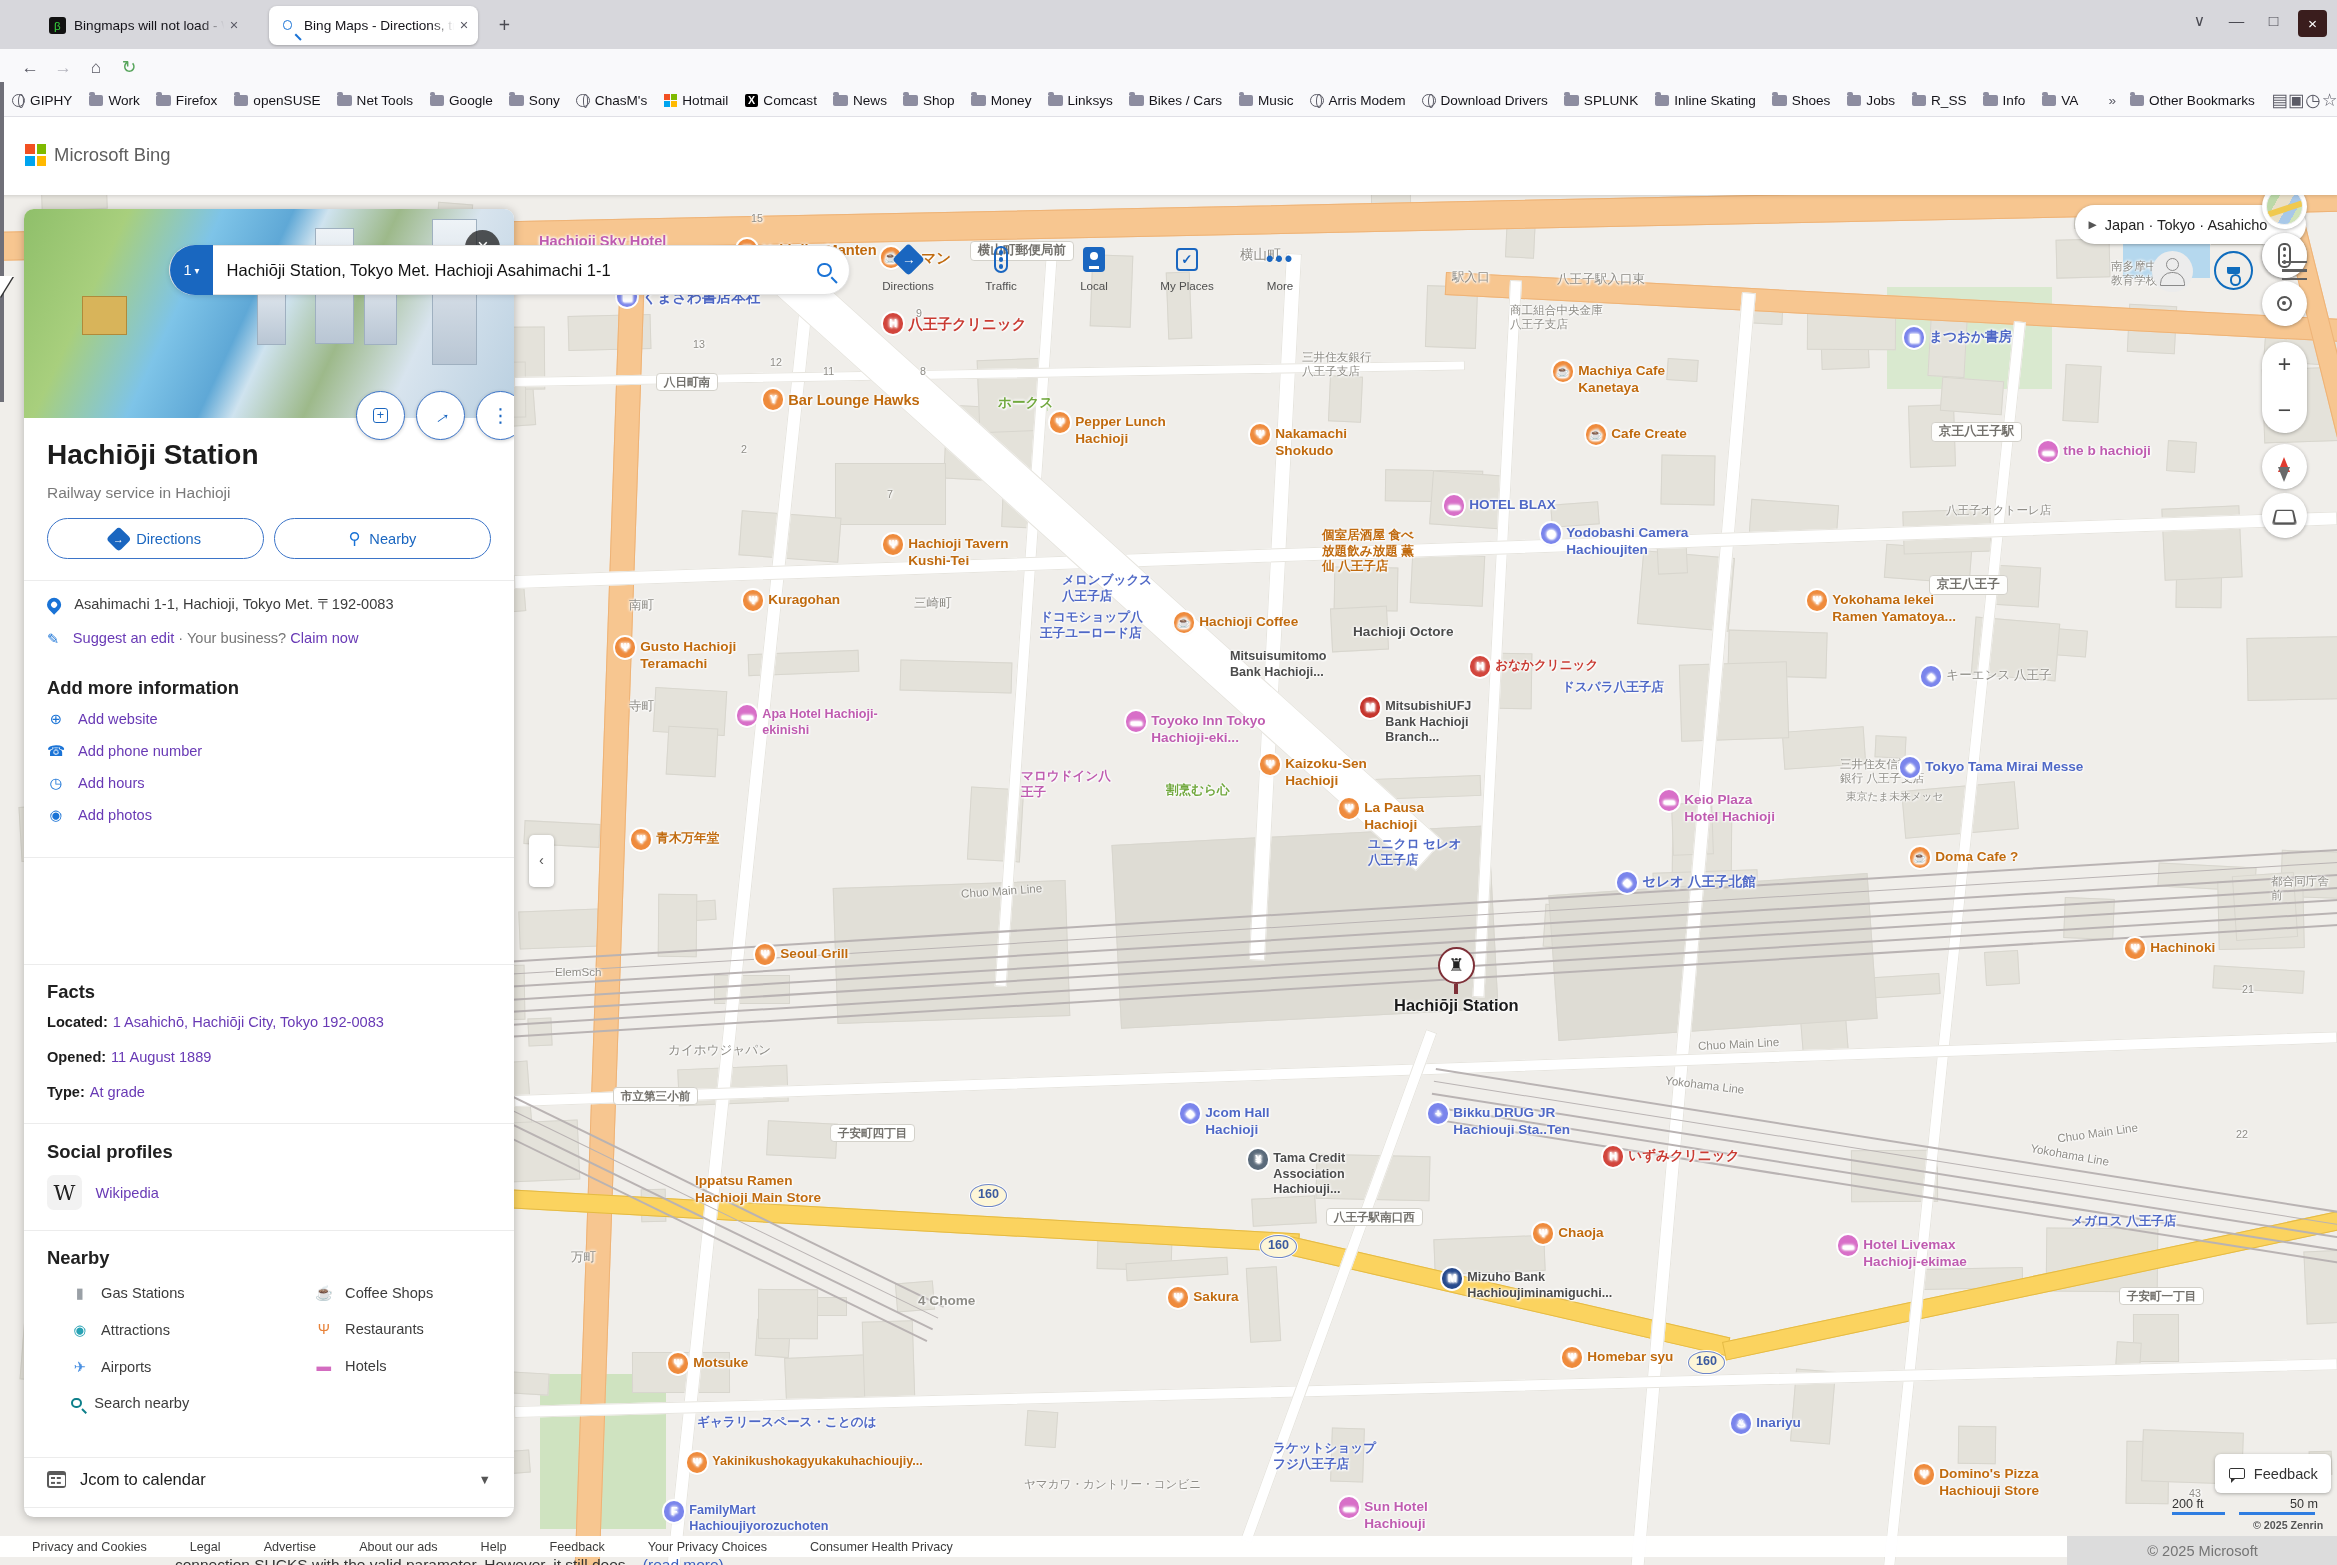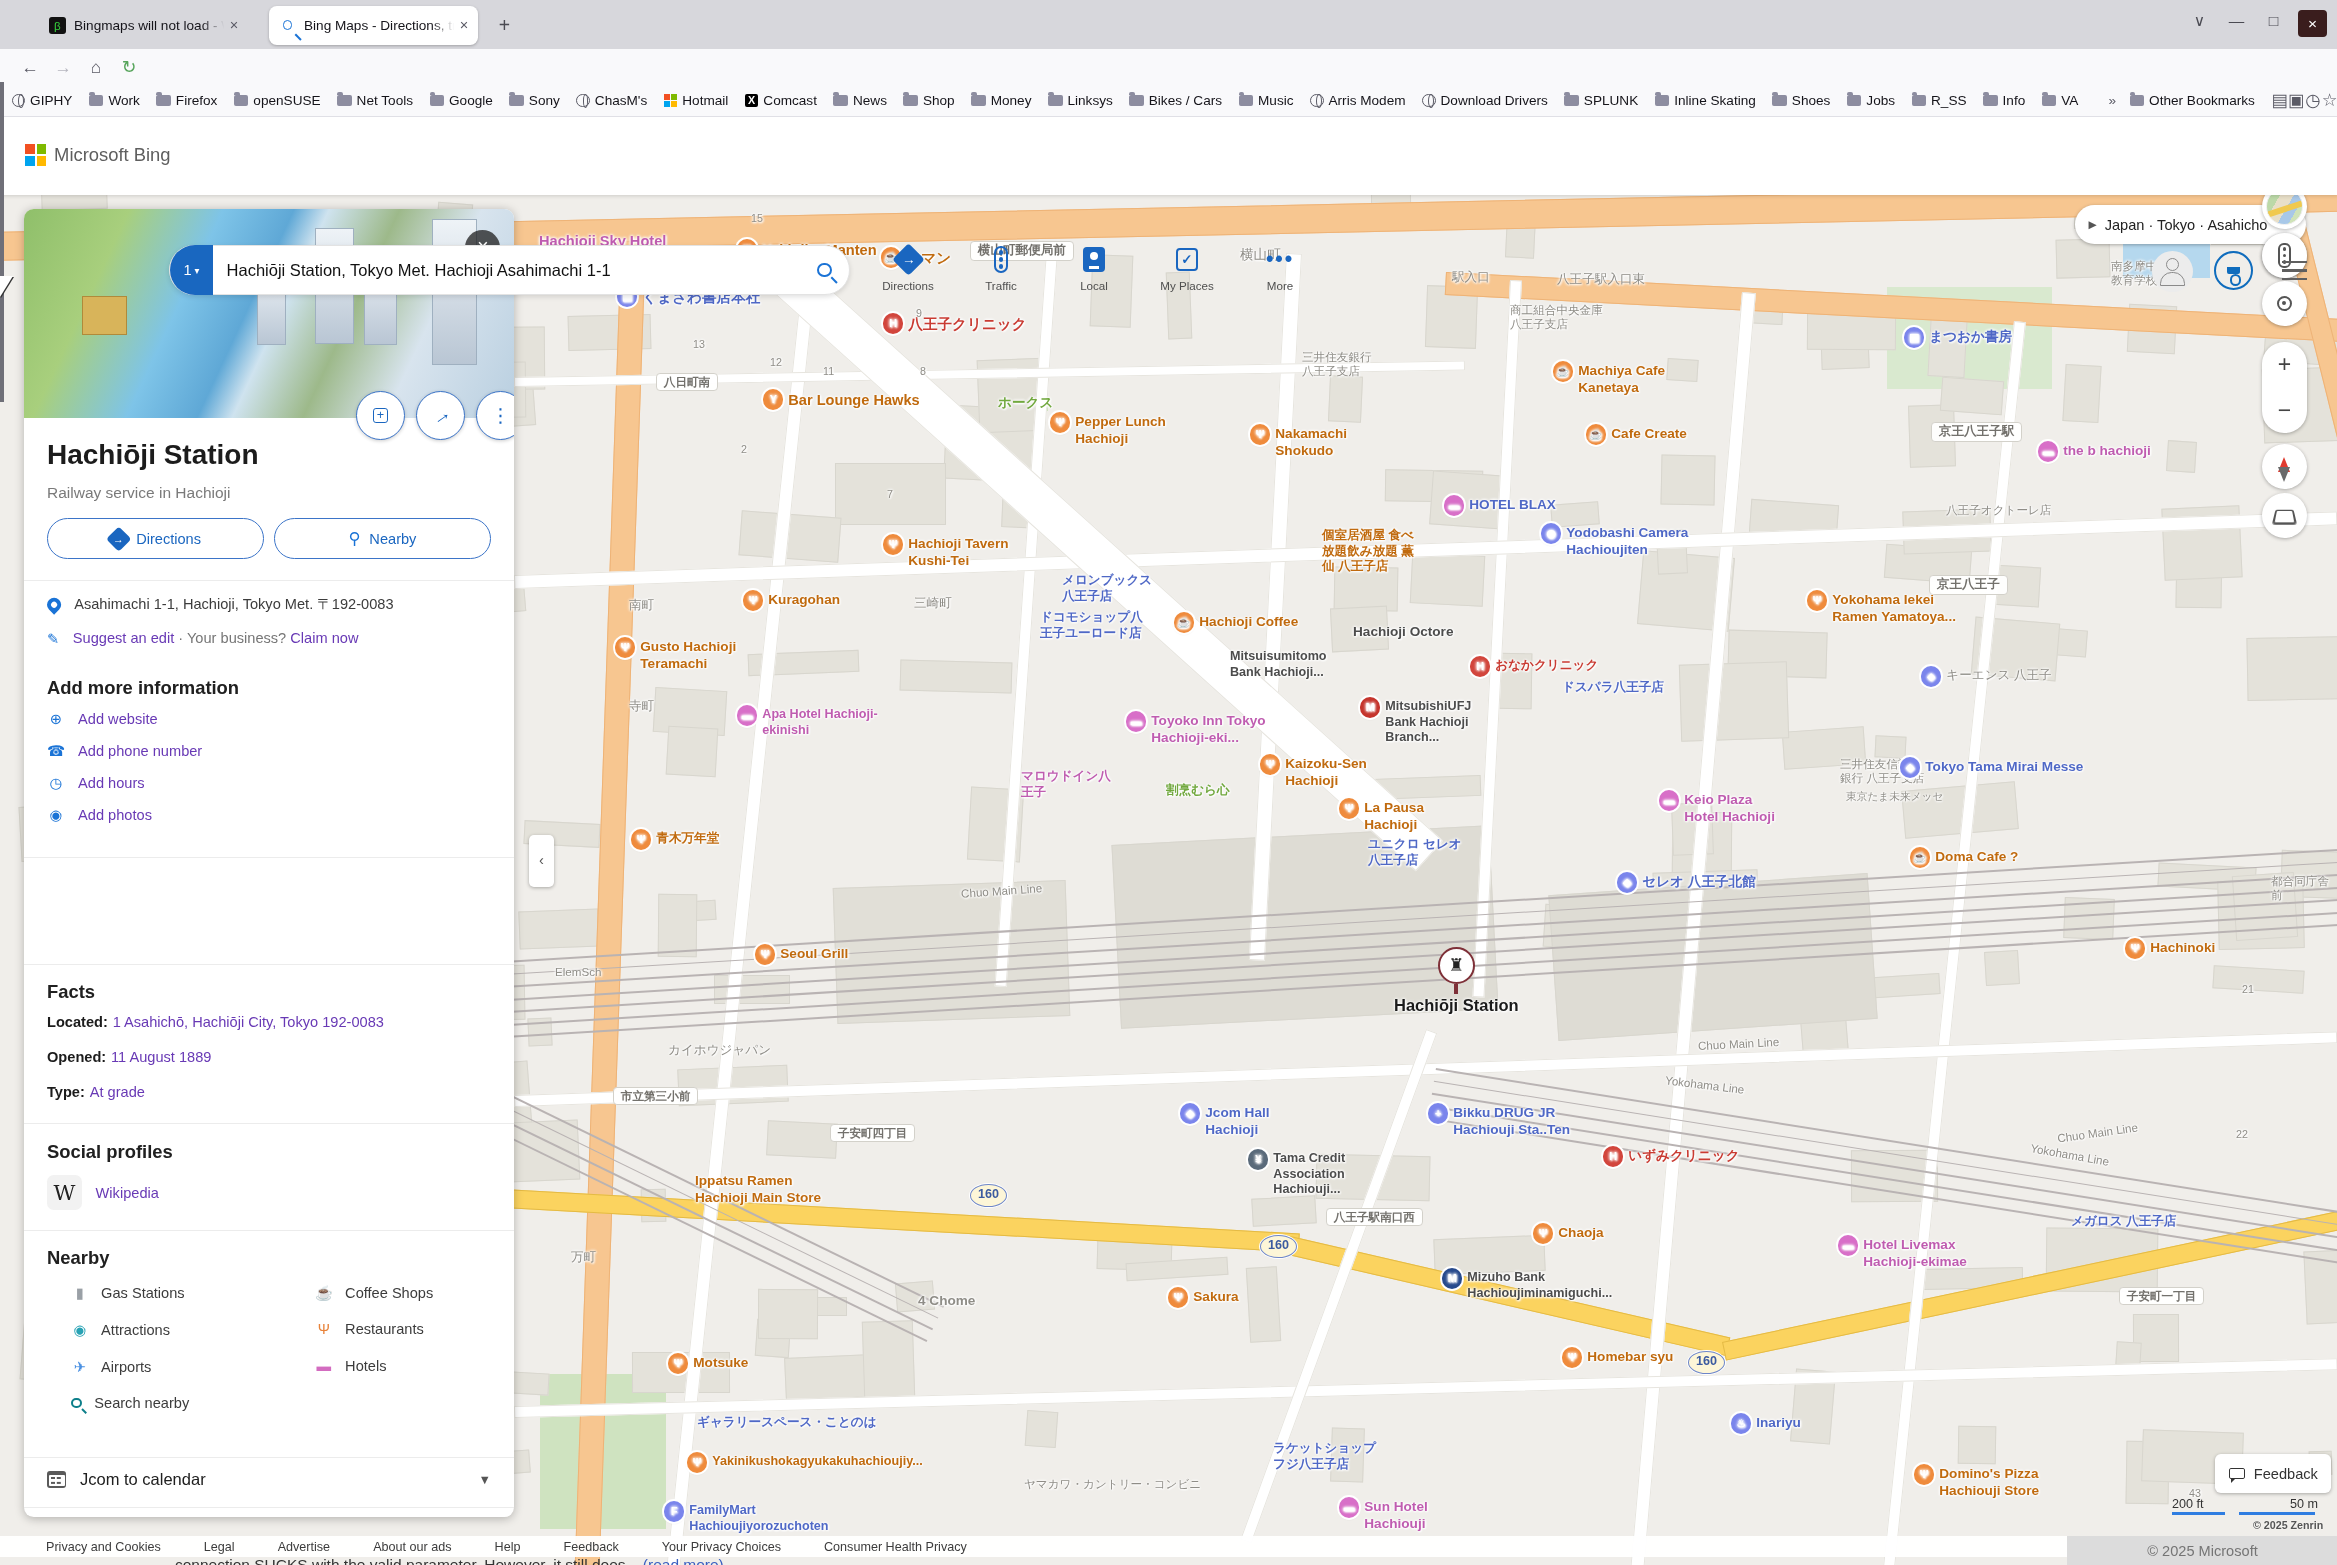--- a/index.html
+++ b/index.html
@@ -115,21 +115,21 @@
   .locdot:after{content:"";position:absolute;left:2.9px;top:2.9px;width:3.9px;height:3.9px;border-radius:50%;background:#555}
   .tlight2{width:13.6px;height:25px;border:2.4px solid #555;border-radius:5.8px;display:flex;flex-direction:column;align-items:center;justify-content:space-evenly}
   .tlight2 i{width:3.9px;height:3.9px;border-radius:50%;background:#555}
   #feedback{position:absolute;left:2215px;top:1454px;height:39px;background:#fff;border-radius:5.8px;box-shadow:0 1px 3.9px rgba(0,0,0,.3);z-index:8;display:flex;align-items:center;padding:0 13.6px;gap:8.7px;font-size:14.6px;color:#333}
   .bubble{width:16.5px;height:11.6px;border:1.9px solid #333;border-radius:1.9px;position:relative}
   .bubble:after{content:"";position:absolute;left:1px;bottom:-4.9px;border:2.9px solid transparent;border-top-color:#333;border-left-color:#333}
   #scales{position:absolute;left:2172px;top:1497px;z-index:8;font-size:12.6px;color:#333;width:146px}
   .sbar{height:2.9px;background:#2f7de1;margin-top:1px}
   #zenrin{position:absolute;left:2253px;top:1519px;font-size:10.7px;color:#555;font-weight:bold;z-index:8;text-shadow:0 0 1.9px #fff}
   #mscopy{position:absolute;left:2067px;top:1536px;width:271px;height:29px;background:#dcdcdc;z-index:9;font-size:14.6px;color:#757575;display:flex;align-items:center;justify-content:center}
-  #footer{position:absolute;left:0;top:1536px;width:2067px;height:21.3px;background:rgba(255,255,255,.95);z-index:9;display:flex;align-items:center;gap:43px;padding-left:46px;font-size:12.6px;color:#3c3c3c}
+  #footer{position:absolute;left:0;top:1536px;width:2067px;height:21.3px;background:rgba(255,255,255,.95);z-index:9;display:flex;align-items:center;gap:43px;padding-left:32px;font-size:12.6px;color:#3c3c3c}
   #partial{position:absolute;left:175px;top:1556px;width:1359px;font-size:15.5px;color:#333;z-index:8;white-space:nowrap}
   #partial a{color:#3a5fc0}
   #cursor{position:absolute;left:0px;top:276px;z-index:31;width:0;height:0;border-left:13.6px solid #fff;border-bottom:21.3px solid transparent;filter:drop-shadow(1px 1px 0 #333) drop-shadow(-1px 0 0 #333)}
   .darksliver{position:absolute;left:0;top:82px;width:3.9px;height:320px;background:#6f6f78;z-index:31}
 </style>
 </head>
 <body>
 
 <div id="map">
     <div class="" style="position: absolute; left: 2123px; top: 95px; width: 87px; height: 66px; background: rgb(181, 216, 238);"></div>

